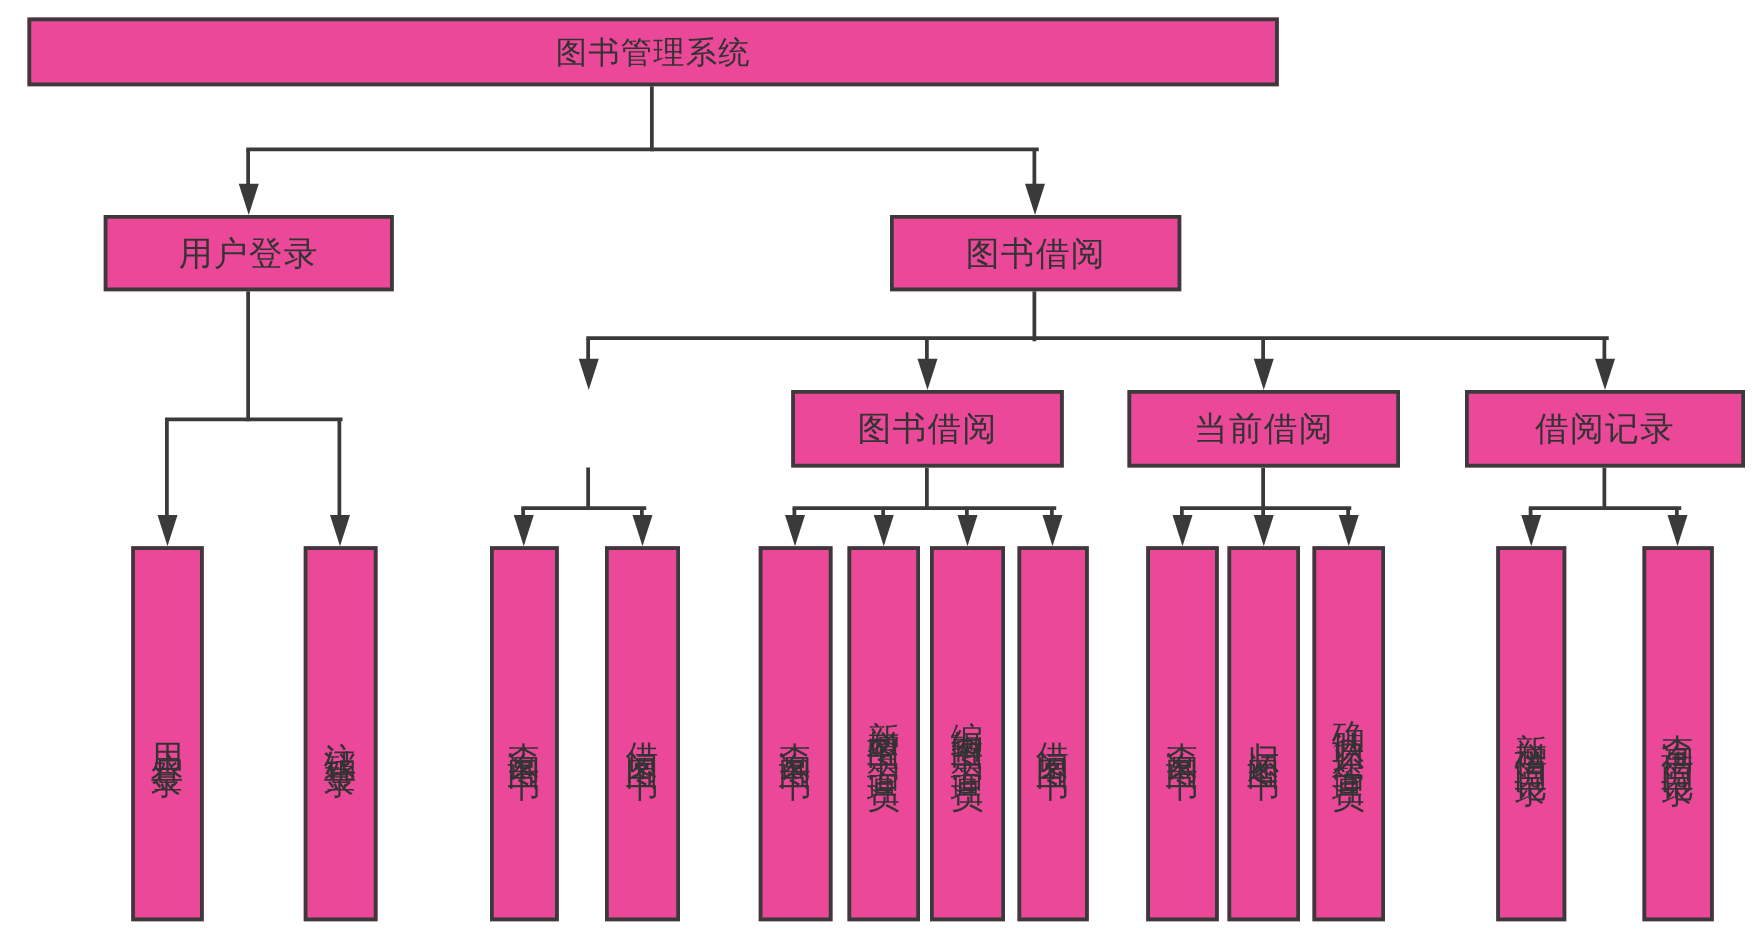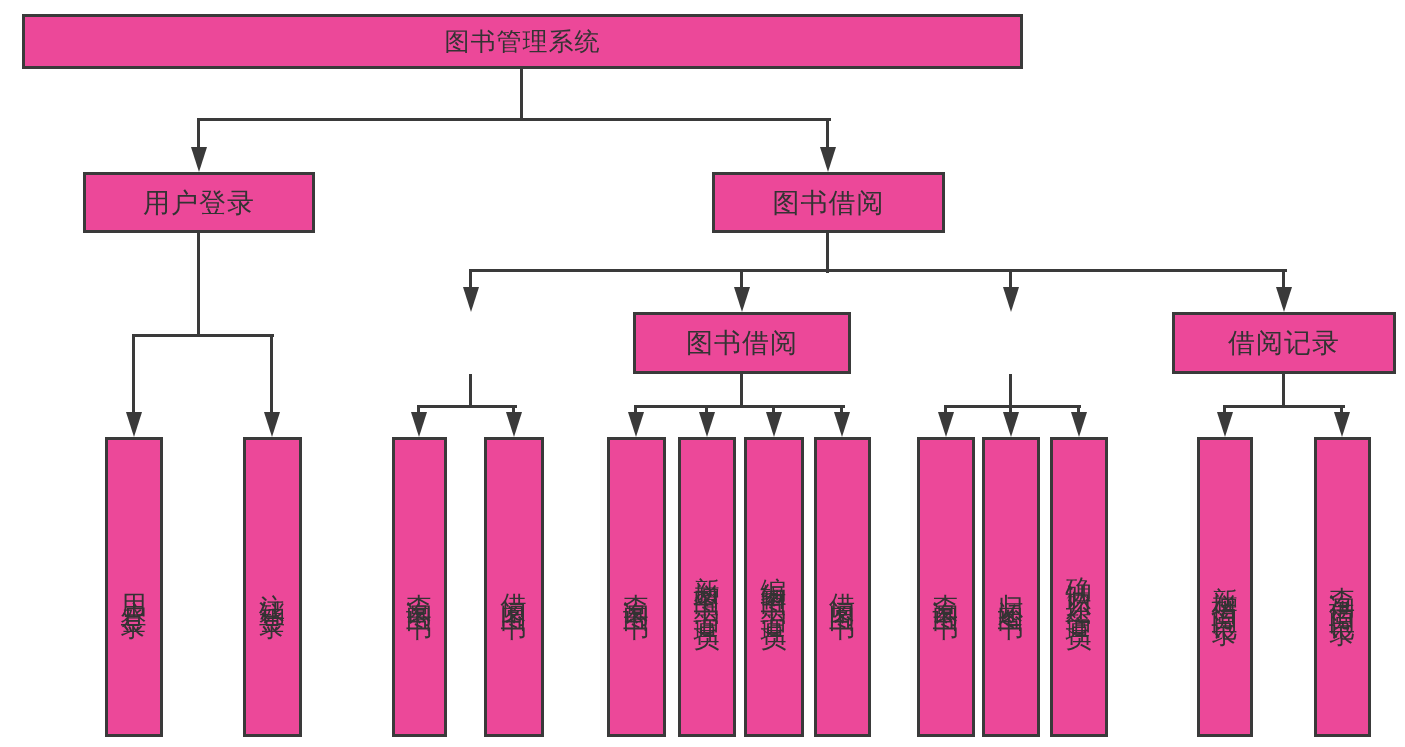--- a/index.html
+++ b/index.html
@@ -103,20 +103,23 @@
   <div class="node h" style="left:83px;top:172px;width:232px;height:61px">
     <span>用户登录</span>
   </div>
   <div class="node h" style="left:712px;top:172px;width:233px;height:61px">
     <span>图书借阅</span>
   </div>
 
   <div class="node h" style="left:633px;top:312px;width:218px;height:62px">
     <span>图书借阅</span>
   </div>
+  <div class="node h" style="left:902px;top:312px;width:218px;height:62px">
+    <span>当前借阅</span>
+  </div>
   <div class="node h" style="left:1172px;top:312px;width:224px;height:62px">
     <span>借阅记录</span>
   </div>
 
   <div class="node v" style="left:105px;top:437px;width:58px;height:300px">
     <span>用户登录</span>
   </div>
   <div class="node v" style="left:243px;top:437px;width:59px;height:300px">
     <span>注销登录</span>
   </div>

